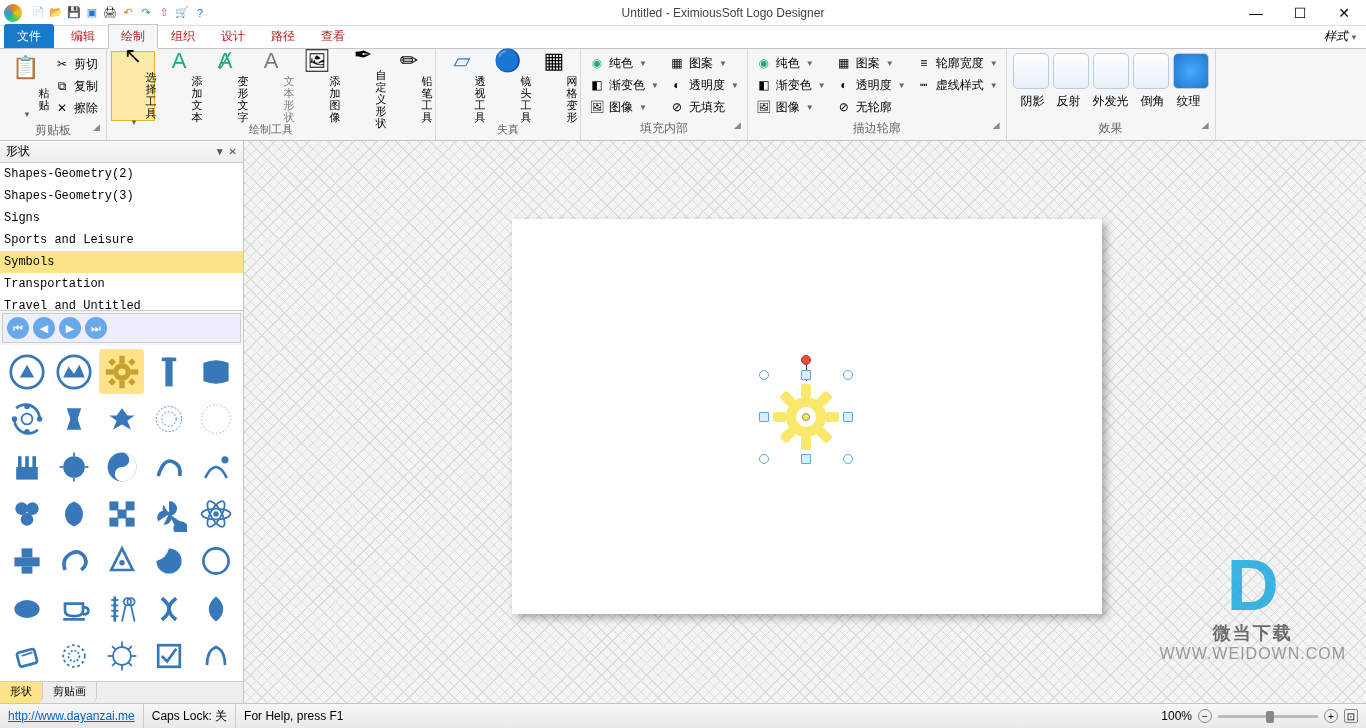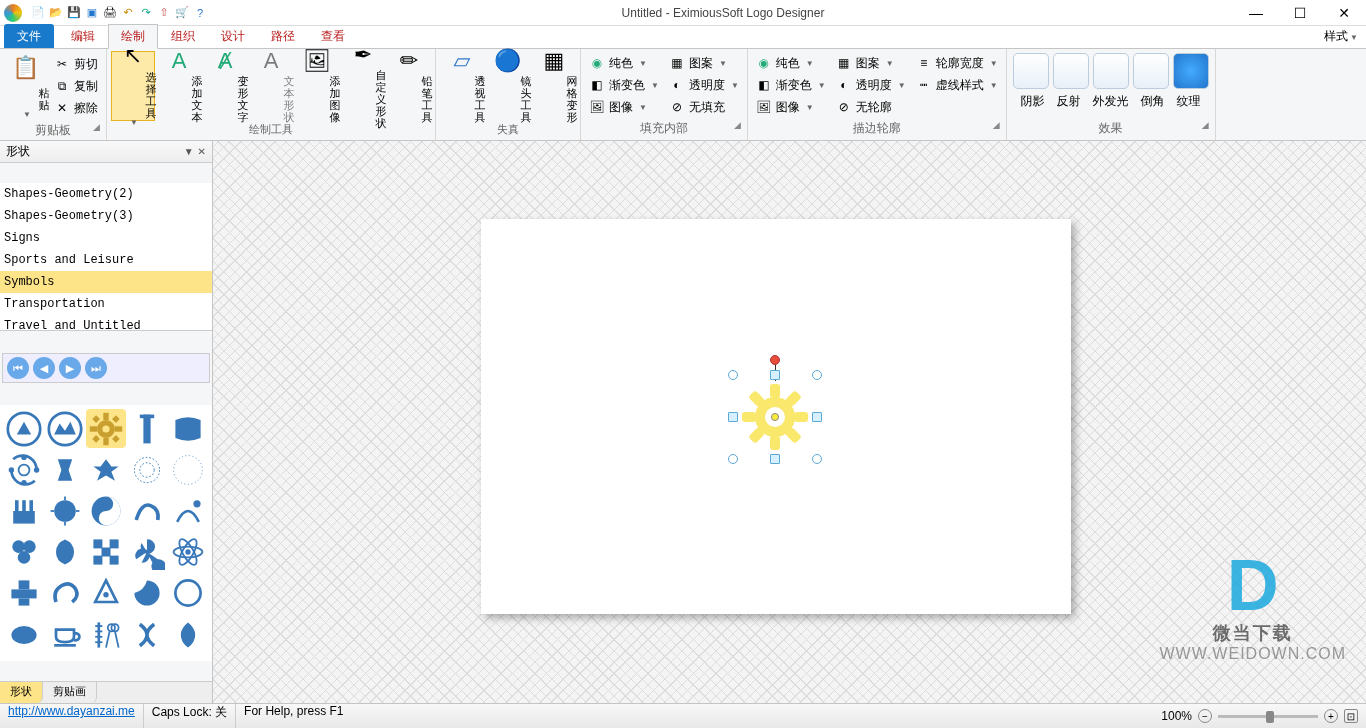--- a/index.html
+++ b/index.html
@@ -8,37 +8,37 @@
 .titlebar .logo { width: 18px; height: 18px; margin: 0 4px; border-radius: 50%; background: conic-gradient(#e67e22, #f1c40f, #2ecc71, #3498db, #e67e22); }
 .titlebar .qat { display: flex; gap: 2px; padding: 0 4px; }
 .titlebar .qat .ico { width: 16px; height: 16px; display: flex; align-items: center; justify-content: center; font-size: 11px; cursor: pointer; }
 .titlebar .title { flex: 1; text-align: center; color: #444; }
 .titlebar .wbtns { display: flex; }
 .titlebar .wbtns div { width: 44px; height: 26px; display: flex; align-items: center; justify-content: center; cursor: pointer; font-size: 14px; }
 .tabbar { height: 23px; background: #fff; display: flex; align-items: flex-end; border-bottom: 1px solid #c5c5c5; padding-left: 4px; }
 .tabbar .tab { padding: 3px 12px; cursor: pointer; color: #b91c1c; border: 1px solid transparent; border-bottom: none; }
 .tabbar .tab.file { background: #1979ca; color: #fff; border-radius: 3px 3px 0 0; margin-right: 4px; }
 .tabbar .tab.active { background: #f5f6f7; border-color: #c5c5c5; border-bottom: 1px solid #f5f6f7; margin-bottom: -1px; }
-.tabbar .stylebtn { margin-left: auto; padding: 3px 8px; cursor: pointer; }
+.tabbar .stylebtn { margin-left: auto; padding: 3px 8px; cursor: pointer; font-style: italic; }
 .ribbon { height: 92px; background: #f5f6f7; border-bottom: 1px solid #c5c5c5; display: flex; }
 .rgroup { border-right: 1px solid #d8d8d8; display: flex; flex-direction: column; padding: 2px 4px; }
 .rgroup .gbody { flex: 1; display: flex; align-items: center; gap: 2px; }
 .rgroup .glabel { text-align: center; color: #666; font-size: 11px; padding: 1px 0; position: relative; }
 .rgroup .glabel .arr { position: absolute; right: 2px; top: 1px; font-size: 9px; color: #888; cursor: pointer; }
 .bigbtn { display: flex; flex-direction: column; align-items: center; justify-content: center; width: 44px; height: 70px; cursor: pointer; text-align: center; line-height: 1.1; }
 .bigbtn.sel { background: #fde9a8; border: 1px solid #e6b422; }
 .bigbtn .bicon { width: 32px; height: 32px; display: flex; align-items: center; justify-content: center; font-size: 22px; }
 .bigbtn .blbl { font-size: 11px; margin-top: 2px; margin-left: 36px; }
 .smallcol { display: flex; flex-direction: column; gap: 0; }
 .smallbtn { display: flex; align-items: center; height: 22px; padding: 0 4px; cursor: pointer; gap: 4px; font-size: 11px; white-space: nowrap; }
 .smallbtn .sicon { width: 16px; height: 16px; display: inline-flex; align-items: center; justify-content: center; }
 .dd { font-size: 8px; margin-left: 2px; color: #666; }
 .fxbtn { width: 36px; height: 36px; border: 1px solid #bcd; border-radius: 5px; margin: 2px; cursor: pointer; background: linear-gradient(#fff, #e8f0f8); }
 .main { display: flex; height: 562px; }
-.sidepanel { width: 213px; border-right: 1px solid #c5c5c5; display: flex; flex-direction: column; background: #f5f6f7; gap: 20px; }
+.sidepanel { width: 244px; border-right: 1px solid #c5c5c5; display: flex; flex-direction: column; background: #f5f6f7; }
 .sidepanel .sptitle { height: 22px; background: linear-gradient(#f8f8f8, #eee); border-bottom: 1px solid #ccc; display: flex; align-items: center; padding: 0 6px; font-size: 12px; }
 .sidepanel .sptitle .spbtns { margin-left: auto; display: flex; gap: 4px; }
 .sidepanel .sptitle .spbtns span { cursor: pointer; font-size: 10px; color: #555; }
 .catlist { height: 148px; overflow-y: auto; background: #fff; border-bottom: 1px solid #ccc; }
 .catlist .cat { padding: 4px 4px; font-family: "Courier New", monospace; font-size: 12px; cursor: pointer; white-space: nowrap; }
 .catlist .cat.sel { background: #fde488; }
 .navbtns { height: 30px; background: #eef; border: 1px solid #ccc; margin: 2px; display: flex; align-items: center; gap: 4px; padding: 0 4px; }
 .navbtns .nb { width: 22px; height: 22px; border-radius: 50%; background: #6aa9e9; color: #fff; display: flex; align-items: center; justify-content: center; cursor: pointer; font-size: 11px; }
 .shapegrid { flex: 1; overflow-y: auto; background: #fff; display: grid; grid-template-columns: repeat(5, 1fr); gap: 2px; padding: 4px; }
 .shapegrid .sh { aspect-ratio: 1; display: flex; align-items: center; justify-content: center; cursor: pointer; border-radius: 4px; }
@@ -51,21 +51,21 @@
 .canvas-bg { position: absolute; inset: 0; background-image: repeating-linear-gradient(45deg, #ddd 0 1px, transparent 1px 8px), repeating-linear-gradient(-45deg, #ddd 0 1px, transparent 1px 8px); background-color: #f4f4f4; }
 .canvas-page { position: absolute; left: 268px; top: 78px; width: 590px; height: 395px; background: #fff; box-shadow: 4px 4px 8px rgba(0,0,0,0.3); }
 .sel-obj { position: absolute; left: 520px; top: 234px; width: 84px; height: 84px; }
 .sel-obj .gear { width: 70px; height: 70px; margin: 7px; }
 .handle { position: absolute; width: 10px; height: 10px; background: #fff; border: 1px solid #5aa9d6; border-radius: 50%; }
 .handle.sq { border-radius: 1px; background: #d6f0ff; }
 .rothandle { position: absolute; width: 10px; height: 10px; background: #e74c3c; border: 1px solid #a33; border-radius: 50%; left: 50%; top: -20px; transform: translateX(-50%); }
 .rotline { position: absolute; left: 50%; top: -12px; width: 1px; height: 18px; background: #333; }
 .center-dot { position: absolute; left: 50%; top: 50%; width: 8px; height: 8px; background: #ffeb3b; border: 1px solid #888; border-radius: 50%; transform: translate(-50%, -50%); }
 .statusbar { height: 25px; background: linear-gradient(#f8f8f8, #e8e8e8); border-top: 1px solid #c5c5c5; display: flex; align-items: center; font-size: 11px; }
-.statusbar .sbcell { padding: 0 8px; border-right: 1px solid #ccc; height: 100%; display: flex; align-items: flex-start; }
+.statusbar .sbcell { padding: 0 8px; border-right: 1px solid #ccc; height: 100%; display: flex; align-items: center; }
 .statusbar .sbcell a { color: #0066cc; text-decoration: underline; }
 .statusbar .zoomctl { margin-left: auto; display: flex; align-items: center; gap: 6px; padding: 0 8px; }
 .statusbar .slider { width: 100px; height: 3px; background: #bbb; position: relative; }
 .statusbar .slider .thumb { position: absolute; left: 48px; top: -4px; width: 8px; height: 12px; background: #888; border-radius: 2px; }
 .zcb { width: 14px; height: 14px; border: 1px solid #888; border-radius: 50%; display: flex; align-items: center; justify-content: center; cursor: pointer; font-size: 10px; }
 .watermark { position: absolute; right: 20px; bottom: 40px; opacity: 0.85; pointer-events: none; text-align: center; }
 .watermark .wlogo { font-size: 72px; font-weight: bold; color: #1ba9e0; font-family: Arial; line-height: 1; }
 .watermark .wtxt { font-size: 18px; font-weight: bold; color: #555; letter-spacing: 2px; }
 .watermark .wurl { font-size: 16px; color: #888; letter-spacing: 1px; }
 </style>

